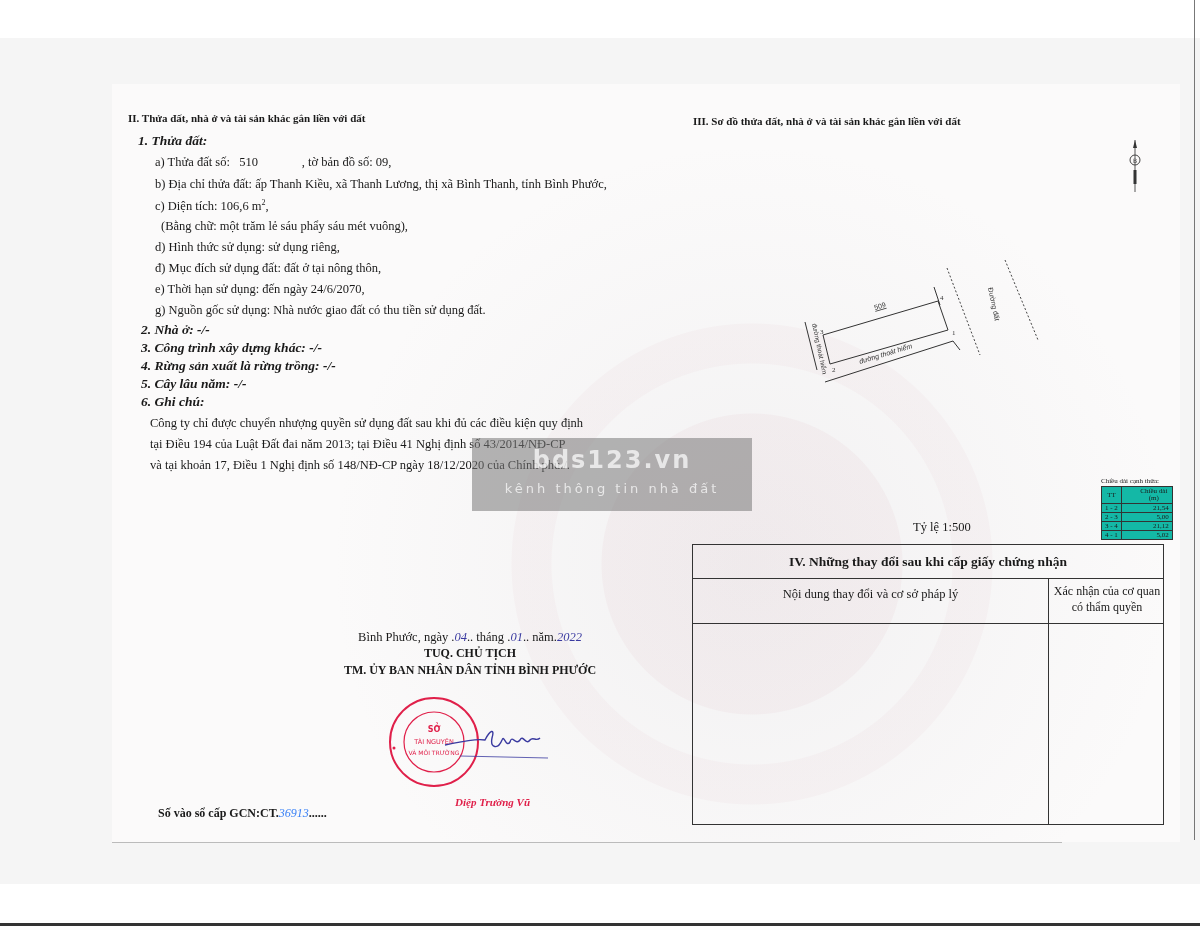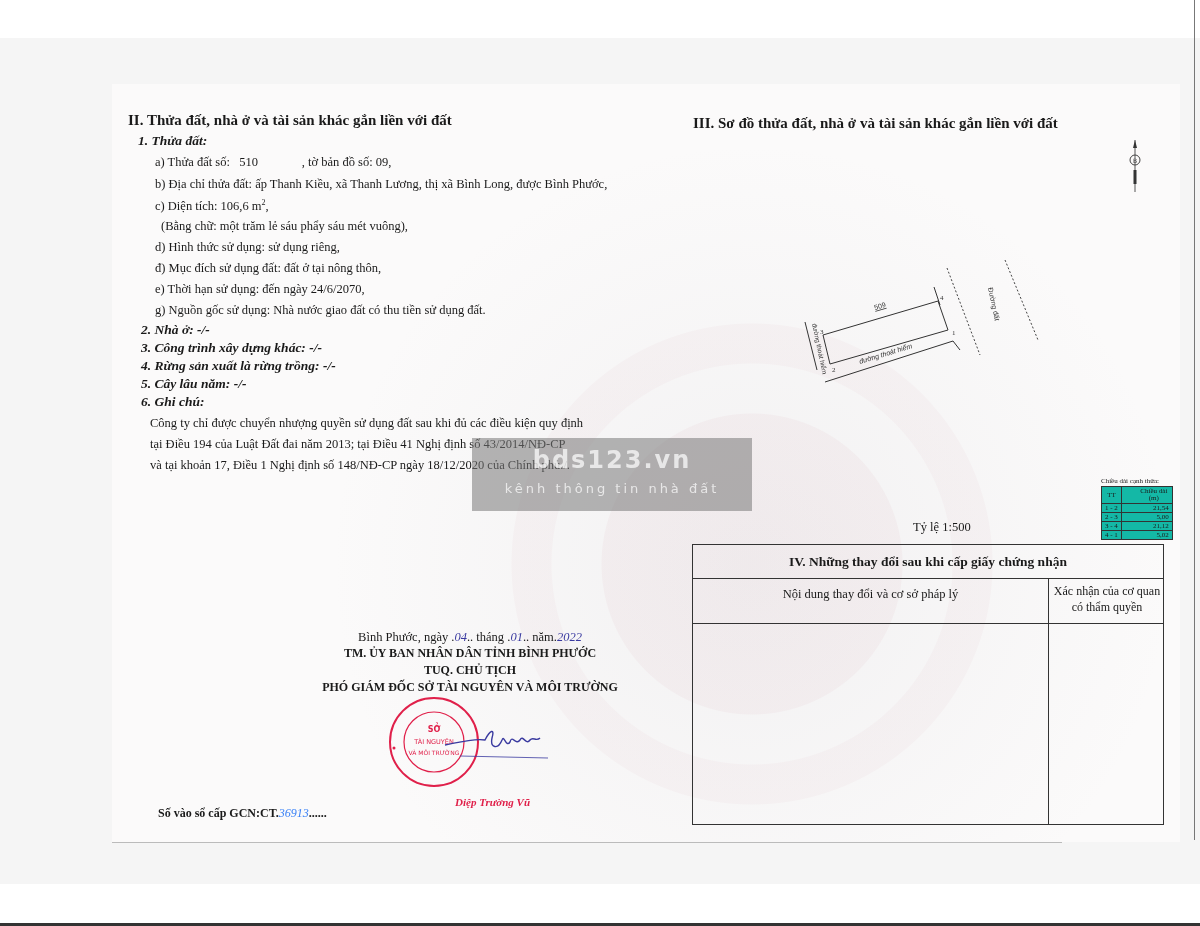--- a/index.html
+++ b/index.html
@@ -15,21 +15,21 @@
     .paper {
       position: absolute; left: 112px; top: 84px; width: 1068px; height: 758px;
       background: #fbfafa;
       background-image:
         radial-gradient(circle at 640px 480px, rgba(215,170,180,0.10) 0, rgba(215,170,180,0.10) 150px, transparent 151px, transparent 200px, rgba(215,170,180,0.08) 201px, rgba(215,170,180,0.08) 240px, transparent 241px),
         radial-gradient(circle at 640px 480px, rgba(200,200,205,0.18) 0, transparent 420px);
     }
     .paper-bottom-line { position: absolute; left: 112px; top: 842px; width: 950px; height: 1px; background: #bbb; }
 
     .abs { position: absolute; white-space: nowrap; }
-    .h-sec { font-weight: bold; font-size: 15px; }
+    .h-sec { font-weight: bold; font-size: 11px; }
     .h-item { font-weight: bold; font-style: italic; font-size: 13.5px; }
     .line { font-size: 12.5px; }
     sup { font-size: 8px; }
 
     .compass { position: absolute; left: 1128px; top: 140px; width: 14px; height: 52px; }
 
     .tyle { font-size: 12.5px; }
     .edge-caption { font-size: 7px; }
     table.edges { position: absolute; left: 1101px; top: 486px; border-collapse: collapse; font-size: 7px; background: #14b8a6; }
     table.edges td, table.edges th { border: 1px solid #333; padding: 0 3px; text-align: center; font-weight: normal; height: 8px; line-height: 8px; }
@@ -64,21 +64,21 @@
 <div class="backdrop"></div>
 <div class="right-edge"></div>
 <div class="bottom-bar"></div>
 
 <div class="paper"></div>
 <div class="paper-bottom-line"></div>
 
 <div class="abs h-sec" style="left:128px;top:112px;">II. Thửa đất, nhà ở và tài sản khác gắn liền với đất</div>
 <div class="abs h-item" style="left:138px;top:133px;">1. Thửa đất:</div>
 <div class="abs line" style="left:155px;top:155px;white-space:pre;">a) Thửa đất số:   510              , tờ bản đồ số: 09,</div>
-<div class="abs line" style="left:155px;top:177px;">b) Địa chỉ thửa đất: ấp Thanh Kiều, xã Thanh Lương, thị xã Bình Long, được Bình Phước,</div>
+<div class="abs line" style="left:155px;top:177px;">b) Địa chỉ thửa đất: ấp Thanh Kiều, xã Thanh Lương, thị xã Bình Thanh, tỉnh Bình Phước,</div>
 <div class="abs line" style="left:155px;top:198px;"><span>c) Diện tích: 106,6 m</span><sup>2</sup><span>,</span></div>
 <div class="abs line" style="left:161px;top:219px;">(Bằng chữ: một trăm lẻ sáu phẩy sáu mét vuông),</div>
 <div class="abs line" style="left:155px;top:240px;">d) Hình thức sử dụng: sử dụng riêng,</div>
 <div class="abs line" style="left:155px;top:261px;text-align:right;">đ) Mục đích sử dụng đất: đất ở tại nông thôn,</div>
 <div class="abs line" style="left:155px;top:282px;">e) Thời hạn sử dụng: đến ngày 24/6/2070,</div>
 <div class="abs line" style="left:155px;top:303px;">g) Nguồn gốc sử dụng: Nhà nước giao đất có thu tiền sử dụng đất.</div>
 
 <div class="abs h-item" style="left:141px;top:322px;">2. Nhà ở: -/-</div>
 <div class="abs h-item" style="left:141px;top:340px;">3. Công trình xây dựng khác: -/-</div>
 <div class="abs h-item" style="left:141px;top:358px;">4. Rừng sản xuất là rừng trồng: -/-</div>
@@ -152,23 +152,22 @@
 <div class="changes">
   <div class="title">IV. Những thay đổi sau khi cấp giấy chứng nhận</div>
   <div class="head-left">Nội dung thay đổi và cơ sở pháp lý</div>
   <div class="head-right">Xác nhận của cơ quan có thẩm quyền</div>
   <div class="col-div"></div>
   <div class="head-line"></div>
 </div>
 
 <div class="sign-block">
   <div class="date"><span>Bình Phước, ngày .</span><span class="hand">04</span><span>.. tháng .</span><span class="hand">01</span><span>.. năm.</span><span class="hand">2022</span></div>
+  <div class="org">TUQ. CHỦ TỊCH</div>
   <div class="org">TM. ỦY BAN NHÂN DÂN TỈNH BÌNH PHƯỚC</div>
-  <div class="org">TUQ. CHỦ TỊCH</div>
-  <div class="org">PHÓ GIÁM ĐỐC SỞ TÀI NGUYÊN VÀ MÔI TRƯỜNG</div>
 </div>
 
 <svg class="stamp" viewBox="0 0 92 92">
   <circle cx="46" cy="46" r="44" fill="none" stroke="#e0204a" stroke-width="2"></circle>
   <circle cx="46" cy="46" r="30" fill="none" stroke="#e0204a" stroke-width="1.2"></circle>
   <text x="46" y="36" font-size="8" fill="#e0204a" text-anchor="middle" font-family="DejaVu Sans, sans-serif" font-weight="bold">SỞ</text>
   <text x="46" y="48" font-size="6.5" fill="#e0204a" text-anchor="middle" font-family="DejaVu Sans, sans-serif">TÀI NGUYÊN</text>
   <text x="46" y="59" font-size="6" fill="#e0204a" text-anchor="middle" font-family="DejaVu Sans, sans-serif">VÀ MÔI TRƯỜNG</text>
   <circle cx="6" cy="52" r="1.5" fill="#e0204a"></circle>
 </svg>

